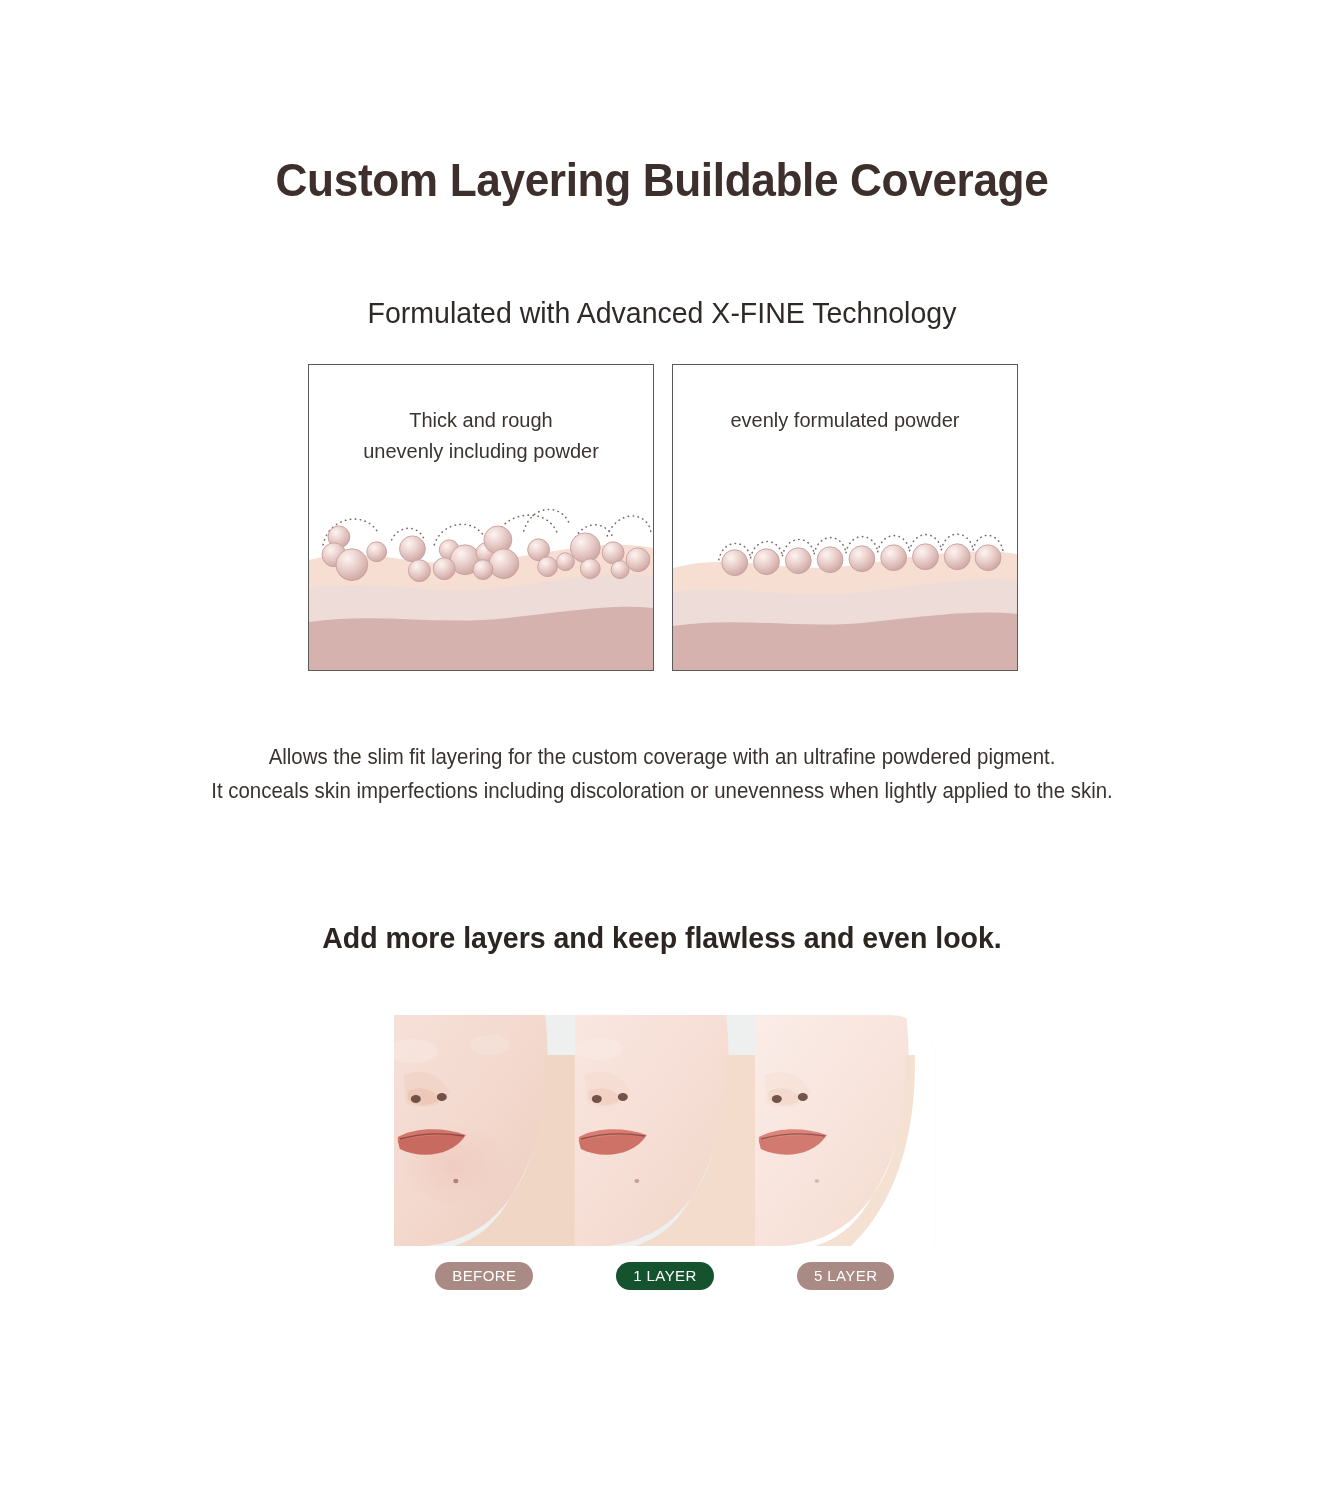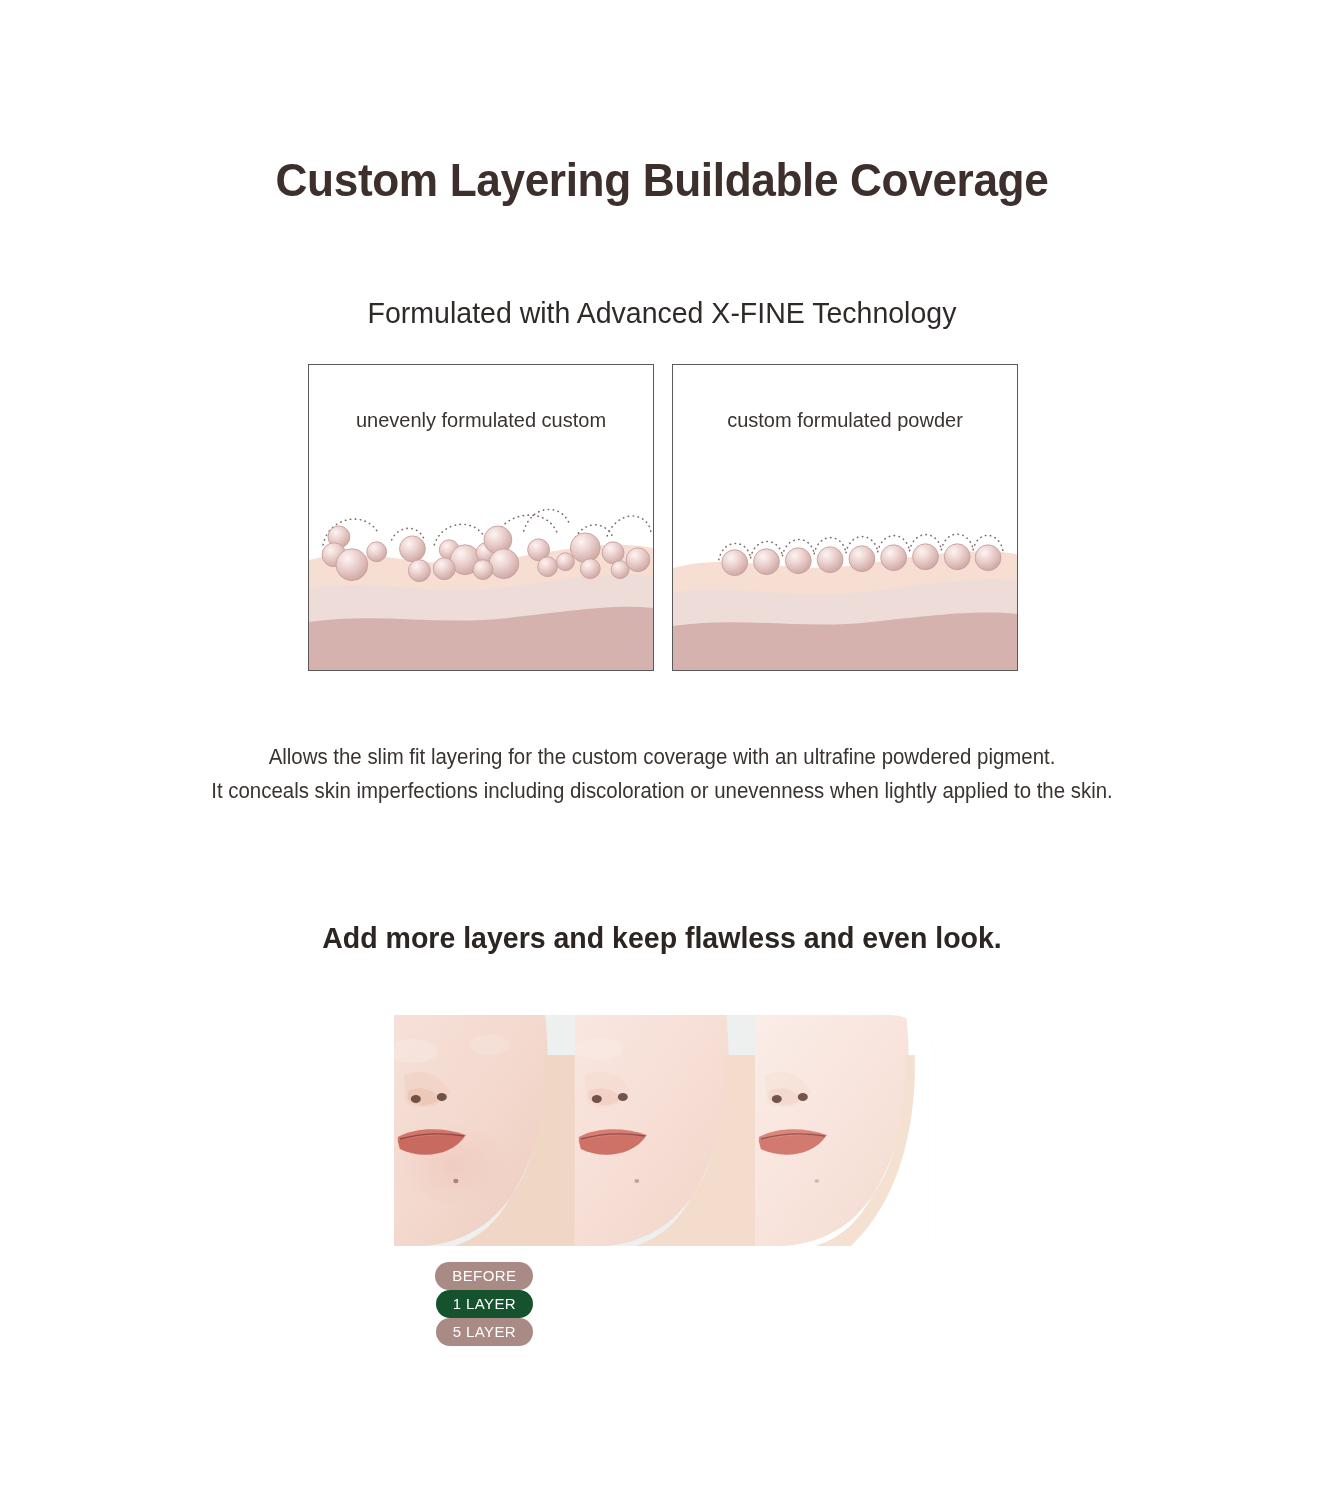--- a/index.html
+++ b/index.html
@@ -74,21 +74,20 @@
     position: relative; width: 180.7px; height: 231px; overflow: hidden;
     background: #f7eee9;
   }
   .photo-cell:last-child { border-top-right-radius: 46px; border-bottom-right-radius: 6px; }
   .face { position: absolute; left: 0; top: 0; width: 100%; height: 100%; }
   .face svg { display: block; width: 100%; height: 100%; }
 
   .badges {
     position: absolute; left: 394px; top: 1262px; width: 542px;
     display: flex;
-    flex-direction: column;
   }
   .badge-slot { width: 180.7px; display: flex; justify-content: center; }
   .badge {
     display: inline-block; padding: 6px 17px 7px;
     border-radius: 999px; color: #ffffff;
     font-size: 15px; letter-spacing: 0.4px; line-height: 1;
     white-space: nowrap;
   }
 </style>
 </head>
@@ -96,21 +95,22 @@
 
 <div class="page">
 
   <h1 class="main-title">Custom Layering Buildable Coverage</h1>
   <h2 class="sub-title">Formulated with Advanced X-FINE Technology</h2>
 
   <div class="panels">
 
     <div class="panel left">
       <div class="panel-caption">
-        <span>unevenly formulated custom</span>
+        <span>Thick and rough</span>
+        <span>unevenly including powder</span>
       </div>
       <div class="skin">
         <svg viewBox="0 0 346 140" preserveAspectRatio="none">
           <path d="M0,30 C60,14 110,40 175,32 C240,24 295,8 346,18 L346,140 L0,140 Z" fill="#f6dfd2"></path>
           <path d="M0,58 C70,48 120,66 190,58 C255,51 300,40 346,46 L346,140 L0,140 Z" fill="#eedcd8"></path>
           <path d="M0,92 C70,82 130,96 200,88 C265,81 305,74 346,78 L346,140 L0,140 Z" fill="#d5b2ae"></path>
         </svg>
       </div>
       <div class="spheres">
         <svg viewBox="0 0 346 307">
@@ -152,21 +152,21 @@
             <circle cx="306" cy="189" r="11" fill="url(#pg)"></circle>
             <circle cx="313" cy="206" r="9" fill="url(#pg)"></circle>
             <circle cx="331" cy="196" r="12" fill="url(#pg)"></circle>
           </g>
         </svg>
       </div>
     </div>
 
     <div class="panel right">
       <div class="panel-caption">
-        <span>custom formulated powder</span>
+        <span>evenly formulated powder</span>
       </div>
       <div class="skin">
         <svg viewBox="0 0 346 140" preserveAspectRatio="none">
           <path d="M0,38 C60,22 110,44 175,36 C240,28 295,16 346,24 L346,140 L0,140 Z" fill="#f6dfd2"></path>
           <path d="M0,62 C70,54 120,70 190,62 C255,55 300,46 346,50 L346,140 L0,140 Z" fill="#eedcd8"></path>
           <path d="M0,96 C70,86 130,100 200,92 C265,85 305,80 346,84 L346,140 L0,140 Z" fill="#d5b2ae"></path>
         </svg>
       </div>
       <div class="spheres">
         <svg viewBox="0 0 346 307">

